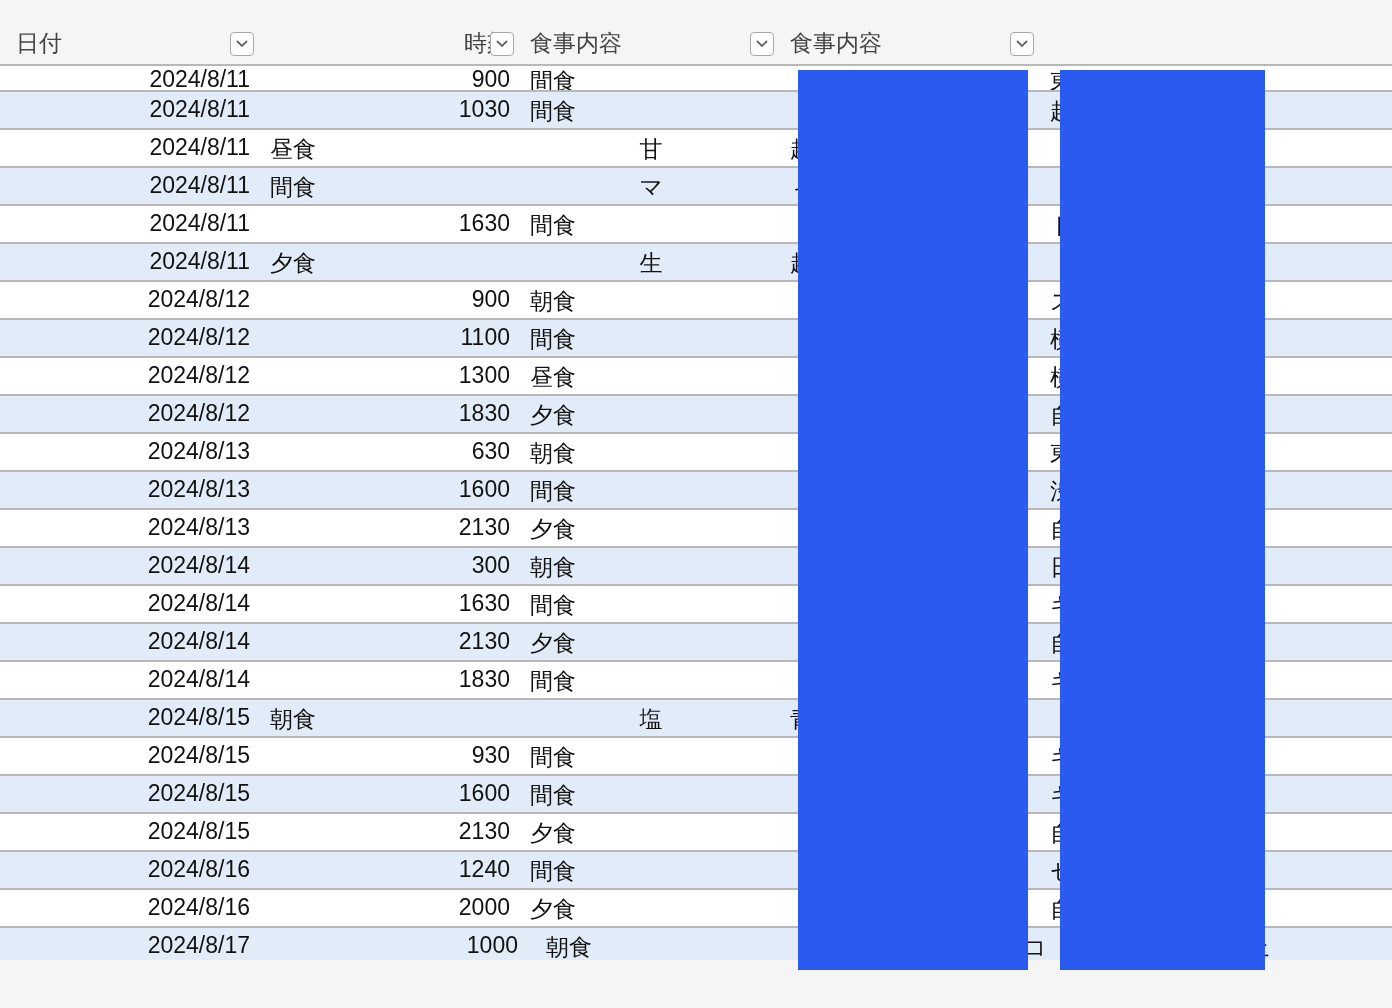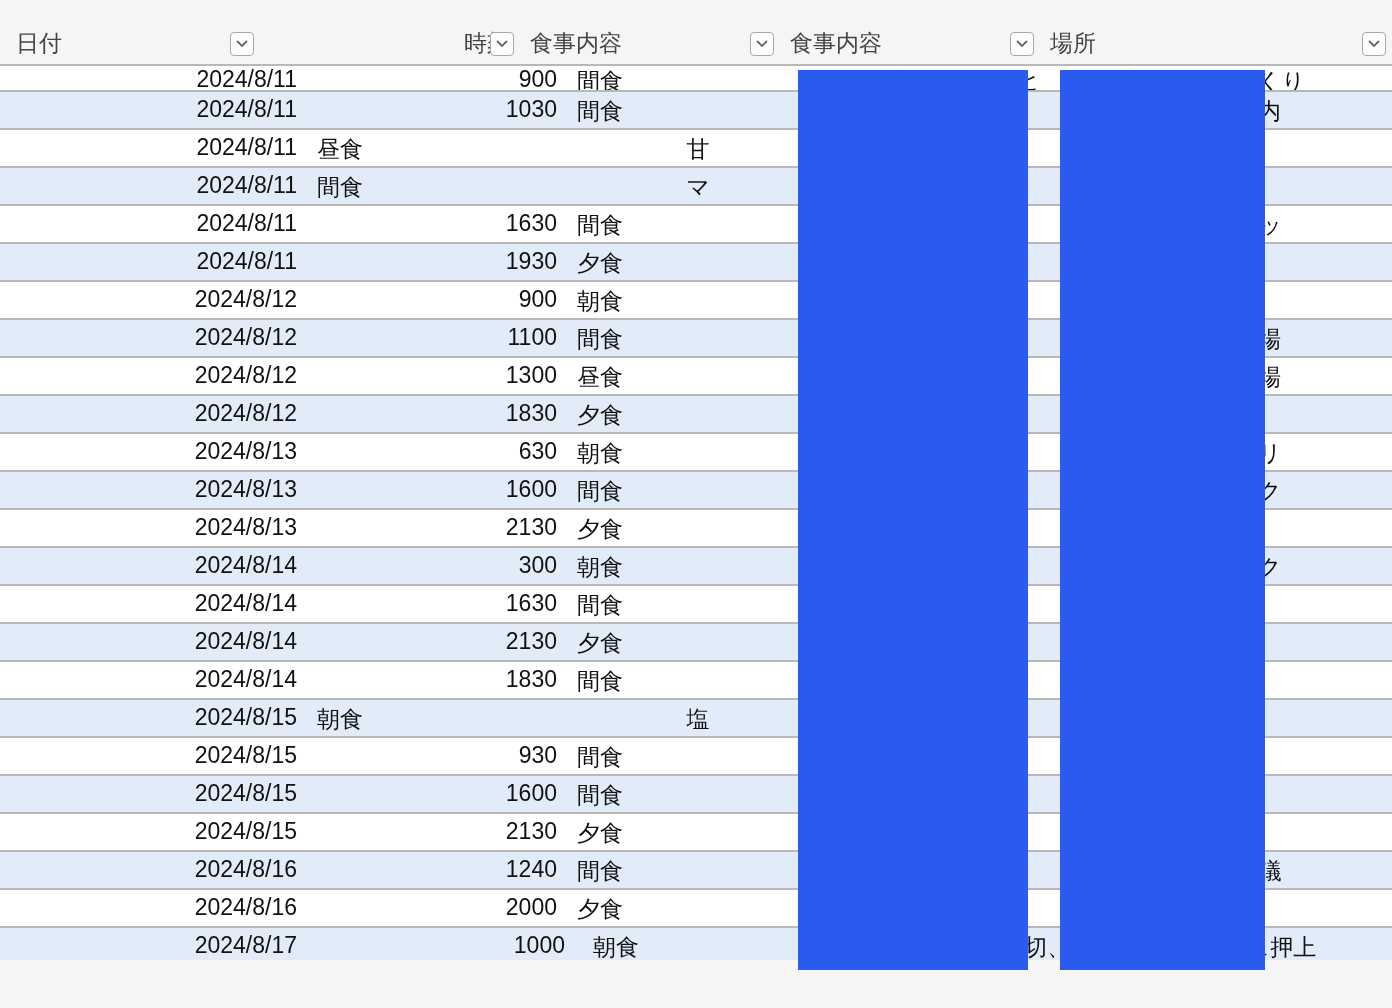--- a/index.html
+++ b/index.html
@@ -52,21 +52,20 @@
     position: absolute;
     top: 62px; left: 0;
     width: 100%;
   }
   .row {
     display: flex;
     height: 38px;
     border-bottom: 2px solid #b8b8b8;
     font-size: 23px;
     color: #111;
-    padding-left: 47px;
   }
   .row.first { height: 30px; }
   .row.last  { border-bottom: none; height: 32px; gap: 8px; }
   .row.alt { background: #e2ecf9; }
   .row:not(.alt) { background: #ffffff; }
   .cell {
     padding: 4px 8px 0 8px;
     white-space: nowrap;
     overflow: hidden;
     border-right: 0;
@@ -116,28 +115,20 @@
       </div>
     </div>
     <div class="header-cell c-food">
       <span>食事内容</span>
       <div class="filter-btn">
         <svg width="12" height="8" viewBox="0 0 12 8">
             <path d="M1 1 L6 6 L11 1" stroke="#666" stroke-width="1.8" fill="none"></path>
           </svg>
       </div>
     </div>
-    <div class="header-cell c-place">
-      <span>場所</span>
-      <div class="filter-btn">
-        <svg width="12" height="8" viewBox="0 0 12 8">
-            <path d="M1 1 L6 6 L11 1" stroke="#666" stroke-width="1.8" fill="none"></path>
-          </svg>
-      </div>
-    </div>
   </div>
 
   <div class="body" id="tbody">
       <div class="row first">
         <div class="cell c-date">2024/8/11</div>
         <div class="cell c-time">900</div>
         <div class="cell c-type">間食</div>
         <div class="cell c-food">ブラックコーヒ</div>
         <div class="cell c-place">東京難波谷駅以くり</div>
       </div>
@@ -162,21 +153,20 @@
       </div>
       <div class="row">
         <div class="cell c-date">2024/8/11</div>
         <div class="cell c-time">1630</div>
         <div class="cell c-type">間食</div>
         <div class="cell c-food">ブ</div>
         <div class="cell c-place">ド　　　　　　ッ</div>
       </div>
       <div class="row alt">
         <div class="cell c-date">2024/8/11</div>
-        <div class="cell c-time">1930</div>
         <div class="cell c-type">夕食</div>
         <div class="cell c-food">生</div>
         <div class="cell c-place">越</div>
       </div>
       <div class="row">
         <div class="cell c-date">2024/8/12</div>
         <div class="cell c-time">900</div>
         <div class="cell c-type">朝食</div>
         <div class="cell c-food">ま</div>
         <div class="cell c-place">ス</div>

